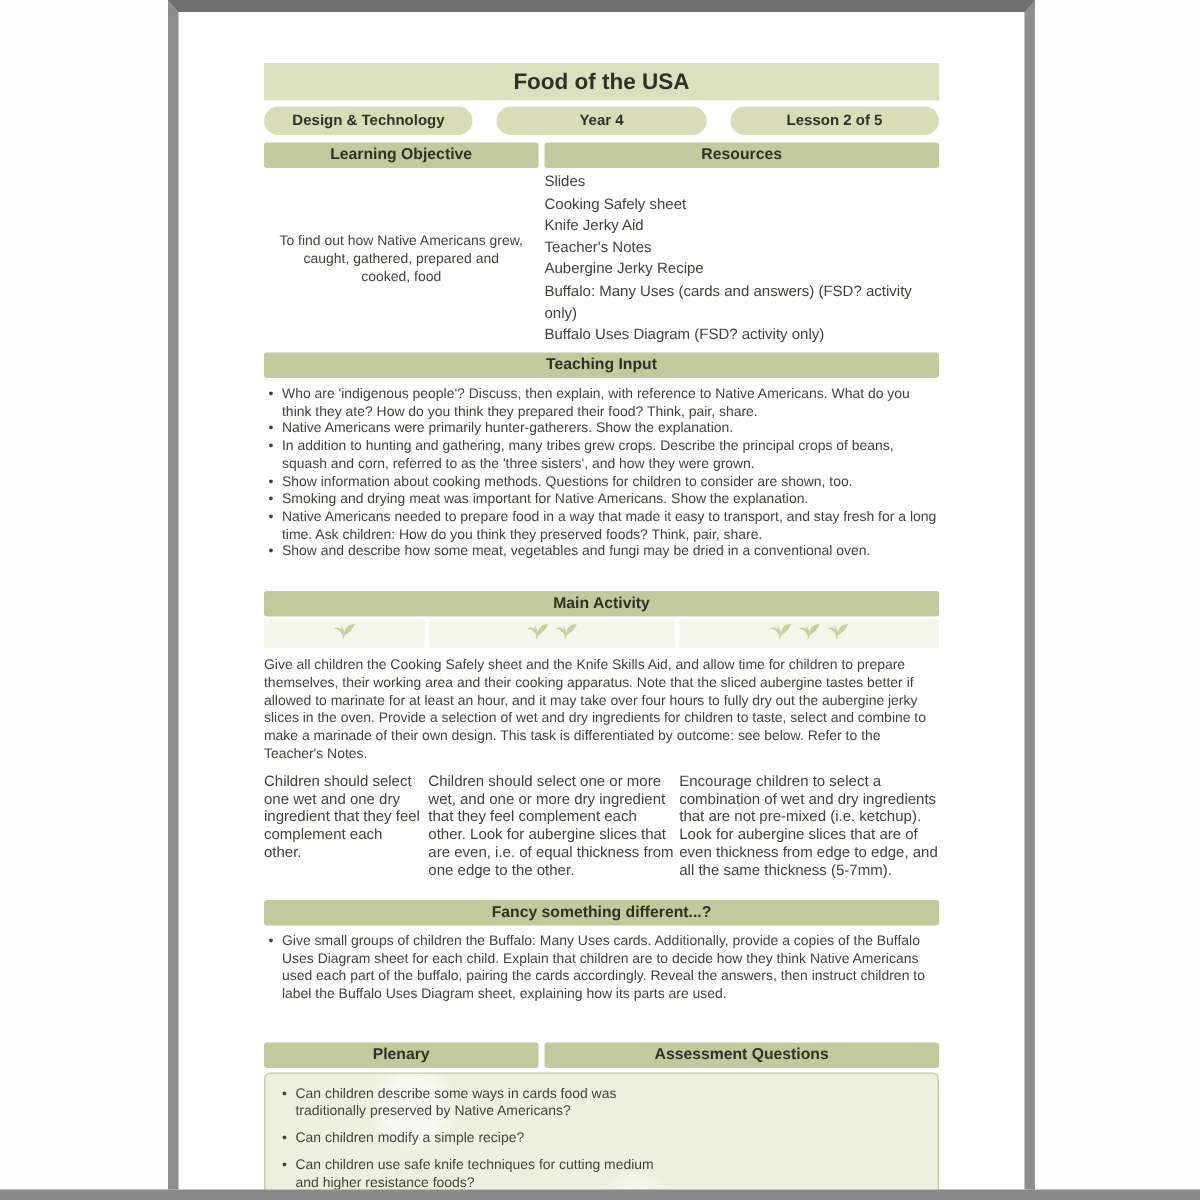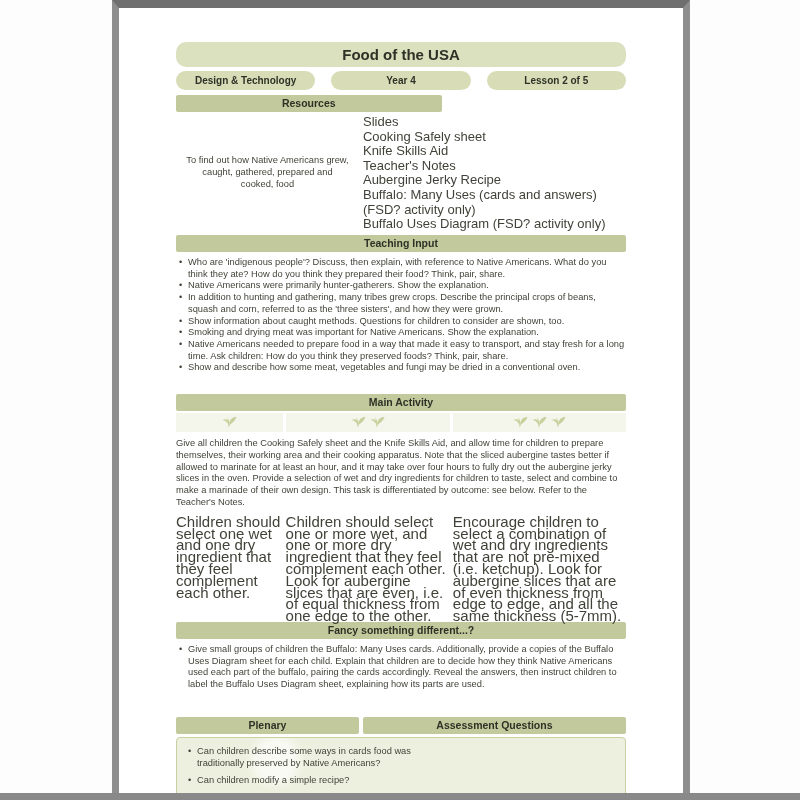--- a/index.html
+++ b/index.html
@@ -17,55 +17,55 @@
     background:#ffffff;
   }
   .bottom-strip{
     position:absolute;left:0;bottom:0;width:800px;height:7px;background:#898989;
   }
   .page{
     box-sizing:border-box;width:100%;height:100%;
     padding:34px 57px 0 57px;color:#3f4237;overflow:hidden;
   }
   .title-band{
-    background:#dbe0bf;border-radius:10px;height:25px;line-height:25px;
+    background:#dbe0bf;border-radius:0;height:25px;line-height:25px;
     text-align:center;font-weight:bold;font-size:15px;color:#2e3226;
   }
   .pills{display:flex;gap:16px;margin-top:4px;}
   .pill{
     flex:1;background:#d8ddb8;border-radius:10px;height:19px;line-height:19px;
     text-align:center;font-weight:bold;font-size:10px;color:#2e3226;
   }
   .hdr-row{display:flex;gap:4px;margin-top:5px;}
   .hdr{
     background:#c2c99c;height:17px;line-height:17px;border-radius:2px;
     text-align:center;font-weight:bold;font-size:10.5px;color:#2e3226;
   }
   .hdr.full{width:100%;}
   .col-l{width:41%;box-sizing:border-box;}
   .col-r{width:59%;box-sizing:border-box;}
   .lo-res-row{display:flex;gap:4px;min-height:120px;}
   .lo-cell{
     display:flex;align-items:center;justify-content:center;text-align:center;
     font-size:9.3px;line-height:12px;padding:0 10px;
   }
-  .res-cell{font-size:13px;line-height:14.6px;padding-top:3px;}
+  .res-cell{font-size:10px;line-height:14.6px;padding-top:3px;}
   .band{margin-top:3px;}
   ul.bullets{list-style:none;margin:5px 0 0 0;padding:0 0 20px 2px;font-size:9.3px;line-height:11.7px;}
   ul.bullets li{position:relative;padding-left:10px;margin:0;}
   ul.bullets li::before{content:"\2022";position:absolute;left:1px;top:0;}
   .leaf-row{display:flex;gap:3px;margin-top:2px;}
   .leaf-cell{
     background:#f4f5eb;height:19px;display:flex;align-items:center;
     justify-content:center;gap:4px;box-sizing:border-box;
   }
   .w1{width:24%;} .w2{width:37%;} .w3{width:39%;}
   .intro{font-size:9.3px;line-height:11.8px;margin-top:6px;}
   .diff-row{display:flex;gap:3px;margin-top:5px;min-height:86px;}
-  .diff-cell{font-size:15px;line-height:11.8px;box-sizing:border-box;padding-top:2px;}
+  .diff-cell{font-size:10px;line-height:11.8px;box-sizing:border-box;padding-top:2px;}
   .pa-box{
     margin-top:3px;background:#eef0df;border:1px solid #c9d0a4;border-radius:4px;
     box-sizing:border-box;padding:8px 8px;display:flex;gap:10px;min-height:72px;
     background-image:radial-gradient(circle at 22% 20%, rgba(255,255,255,.65) 0 18px, rgba(255,255,255,0) 30px),
                      radial-gradient(circle at 55% 80%, rgba(255,255,255,.5) 0 14px, rgba(255,255,255,0) 26px);
   }
   .plenary-cell{width:41%;font-size:9.3px;line-height:12px;box-sizing:border-box;padding-left:4px;}
   .plenary-cell .gap{height:12px;}
   .assess-cell{width:59%;box-sizing:border-box;}
   ul.bullets.assess{margin-top:0;line-height:11.8px;}
@@ -84,42 +84,43 @@
 
     <div class="title-band">Food of the USA</div>
 
     <div class="pills">
       <div class="pill">Design &amp; Technology</div>
       <div class="pill">Year 4</div>
       <div class="pill">Lesson 2 of 5</div>
     </div>
 
     <div class="hdr-row">
+      <div class="hdr col-l">Learning Objective</div>
       <div class="hdr col-r">Resources</div>
     </div>
 
     <div class="lo-res-row">
       <div class="lo-cell col-l">To find out how Native Americans grew, caught, gathered, prepared and cooked, food</div>
       <div class="res-cell col-r">
         <div>Slides</div>
         <div>Cooking Safely sheet</div>
-        <div>Knife Skills Aid</div>
+        <div>Knife Jerky Aid</div>
         <div>Teacher's Notes</div>
         <div>Aubergine Jerky Recipe</div>
         <div>Buffalo: Many Uses (cards and answers) (FSD? activity only)</div>
         <div>Buffalo Uses Diagram (FSD? activity only)</div>
       </div>
     </div>
 
     <div class="hdr full band">Teaching Input</div>
     <ul class="bullets">
       <li>Who are 'indigenous people'? Discuss, then explain, with reference to Native Americans. What do you think they ate? How do you think they prepared their food? Think, pair, share.</li>
       <li>Native Americans were primarily hunter-gatherers. Show the explanation.</li>
       <li>In addition to hunting and gathering, many tribes grew crops. Describe the principal crops of beans, squash and corn, referred to as the 'three sisters', and how they were grown.</li>
-      <li>Show information about caught methods. Questions for children to consider are shown, too.</li>
+      <li>Show information about cooking methods. Questions for children to consider are shown, too.</li>
       <li>Smoking and drying meat was important for Native Americans. Show the explanation.</li>
       <li>Native Americans needed to prepare food in a way that made it easy to transport, and stay fresh for a long time. Ask children: How do you think they preserved foods? Think, pair, share.</li>
       <li>Show and describe how some meat, vegetables and fungi may be dried in a conventional oven.</li>
     </ul>
 
     <div class="hdr full">Main Activity</div>
 
     <div class="leaf-row">
       <div class="leaf-cell w1">
   <span class="sprig">

